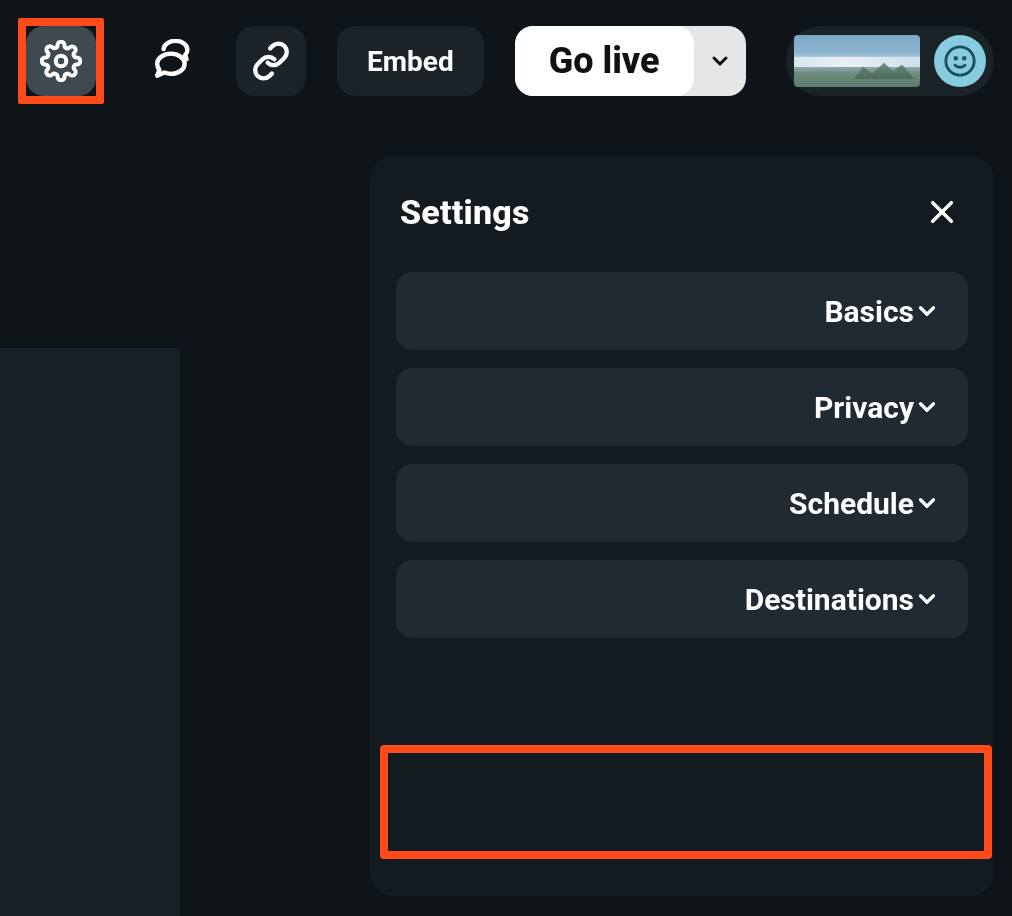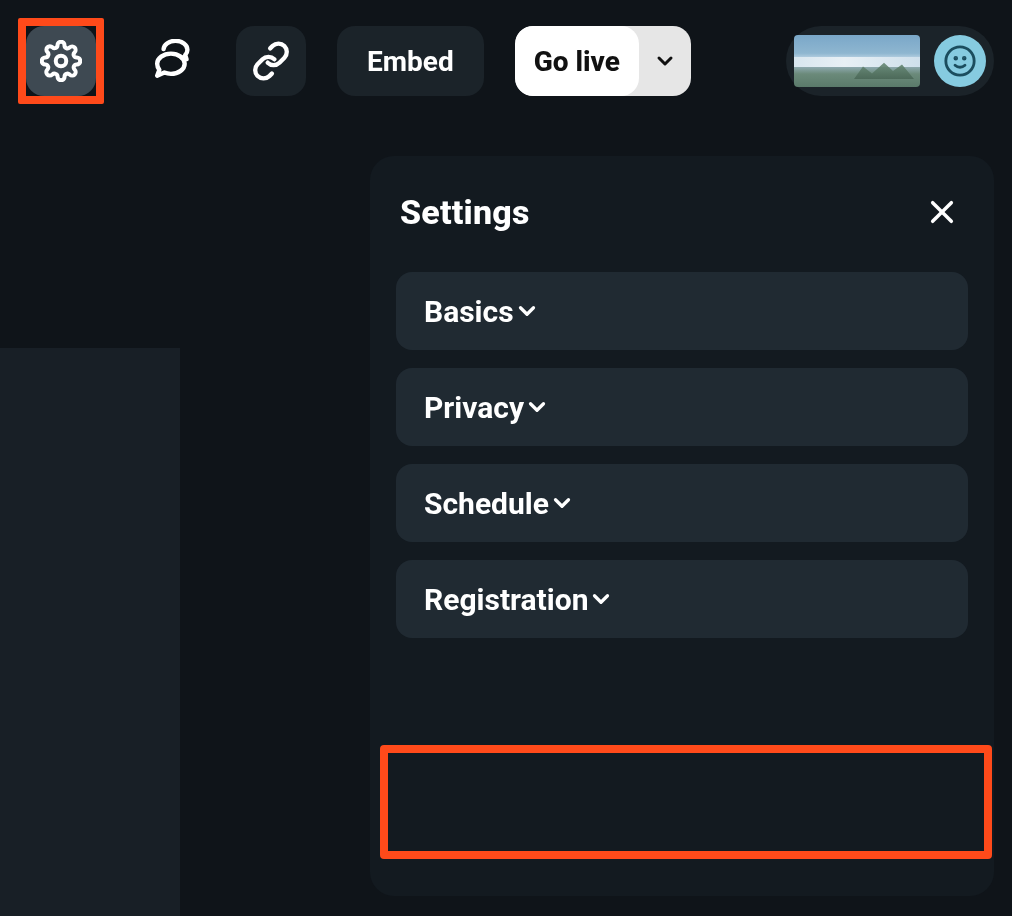--- a/index.html
+++ b/index.html
@@ -63,23 +63,23 @@
   .golive-wrap {
     height: 70px;
     display: flex;
     border-radius: 18px;
     overflow: hidden;
     background: #e6e6e6;
   }
   .golive-main {
     background: #fff;
     color: #111;
-    font-size: 28px;
+    font-size: 36px;
     font-weight: 800;
-    padding: 0 19px;
+    padding: 0 34px;
     display: flex;
     align-items: center;
     border-radius: 18px;
   }
   .golive-drop {
     width: 52px;
     display: flex;
     align-items: center;
     justify-content: center;
   }
@@ -164,21 +164,21 @@
     flex-direction: column;
     gap: 18px;
     padding: 0 8px;
   }
   .acc-item {
     background: #202a32;
     border-radius: 16px;
     height: 78px;
     display: flex;
     align-items: center;
-    justify-content: flex-start;
+    justify-content: flex-end;
     padding: 0 28px;
     cursor: pointer;
   }
   .acc-label {
     font-size: 30px;
     font-weight: 700;
   }
 
   
   .acc-highlight {
@@ -294,21 +294,21 @@
     </div>
     <div class="acc-item">
       <span class="acc-label">Schedule</span>
       <span>
         <svg width="26" height="26" viewBox="0 0 24 24" fill="none" stroke="#fff" stroke-width="3" stroke-linecap="round" stroke-linejoin="round">
             <polyline points="6 9 12 15 18 9"></polyline>
           </svg>
       </span>
     </div>
     <div class="acc-item">
-      <span class="acc-label">Registration</span>
+      <span class="acc-label">Destinations</span>
       <span>
         <svg width="26" height="26" viewBox="0 0 24 24" fill="none" stroke="#fff" stroke-width="3" stroke-linecap="round" stroke-linejoin="round">
             <polyline points="6 9 12 15 18 9"></polyline>
           </svg>
       </span>
     </div>
   </div>
 </div>
 
 <div class="acc-highlight"></div>

